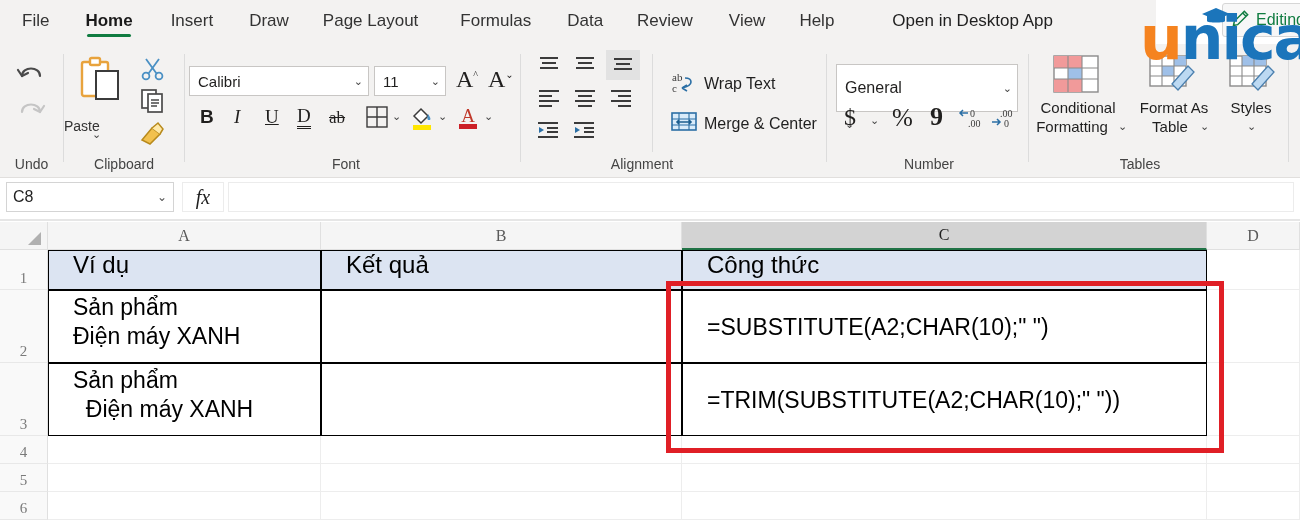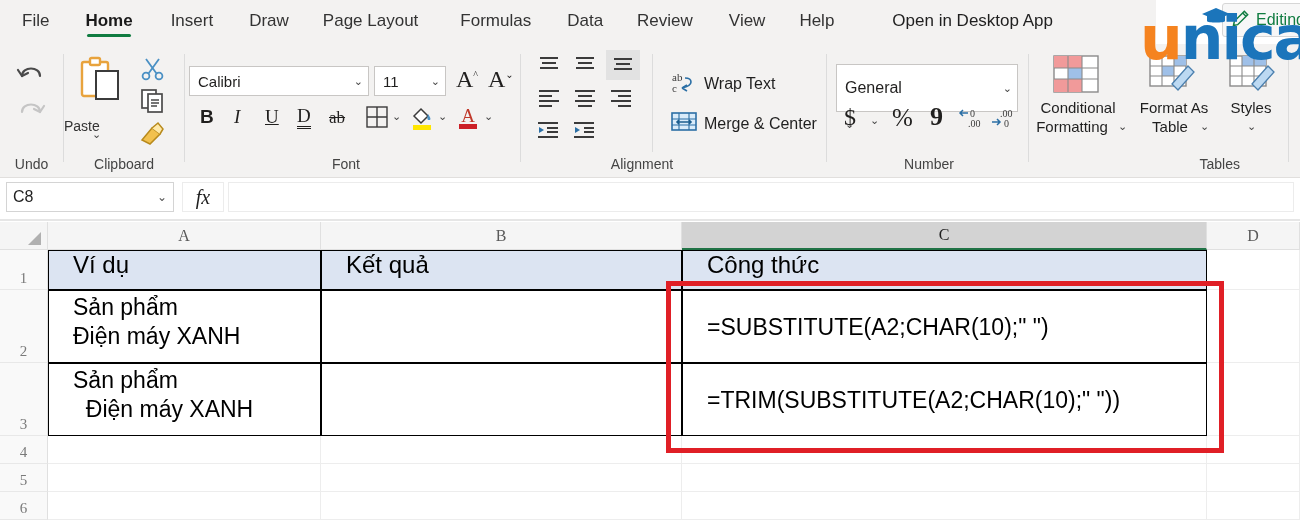--- a/index.html
+++ b/index.html
@@ -449,21 +449,21 @@
         <svg width="48" height="40" viewBox="0 0 48 40" fill="none">
           <rect x="2" y="2" width="36" height="30" fill="#fff" stroke="#8a8a8a" stroke-width="1.4"></rect>
           <rect x="14" y="2" width="24" height="10" fill="#9fc0e8"></rect>
           <path d="M14 2v30 M26 2v30 M2 12h36 M2 22h36" stroke="#8a8a8a" stroke-width="1.1"></path>
           <path d="M24 30 L40 12 L46 18 L30 36 Z" fill="#bcd9f2" stroke="#4a7fae" stroke-width="1.3"></path>
         </svg>
       </div>
       <div class="tbl-lbl" style="top:54px;left:186px;width:70px;">Styles</div>
       <div class="chev" style="position:absolute;top:76px;left:217px;">⌄</div>
 
-      <div class="grp-label" style="left:10px;width:200px;text-align:right;">Tables</div>
+      <div class="grp-label" style="left:10px;width:200px;">Tables</div>
     </div>
     <div class="grp-sep" style="left:1288px;"></div>
   </div>
 
   <div class="watermark">
     <span class="wm-u">u</span><span class="wm-rest">nica</span>
   </div>
   <div class="wm-cap">
     <svg width="30" height="20" viewBox="0 0 30 20" fill="none">
       <path d="M15 2 L29 8 L15 14 L1 8 Z" fill="#1b75bb"></path>

